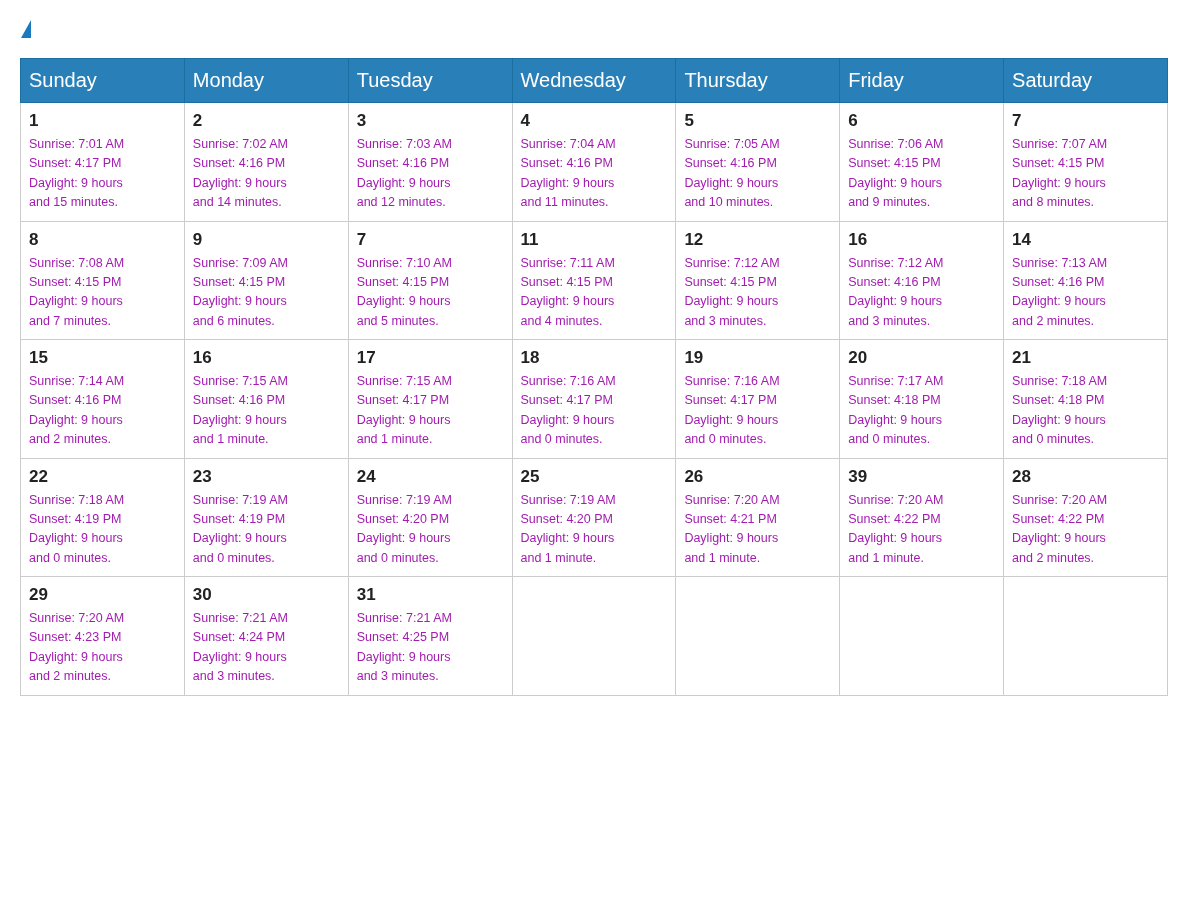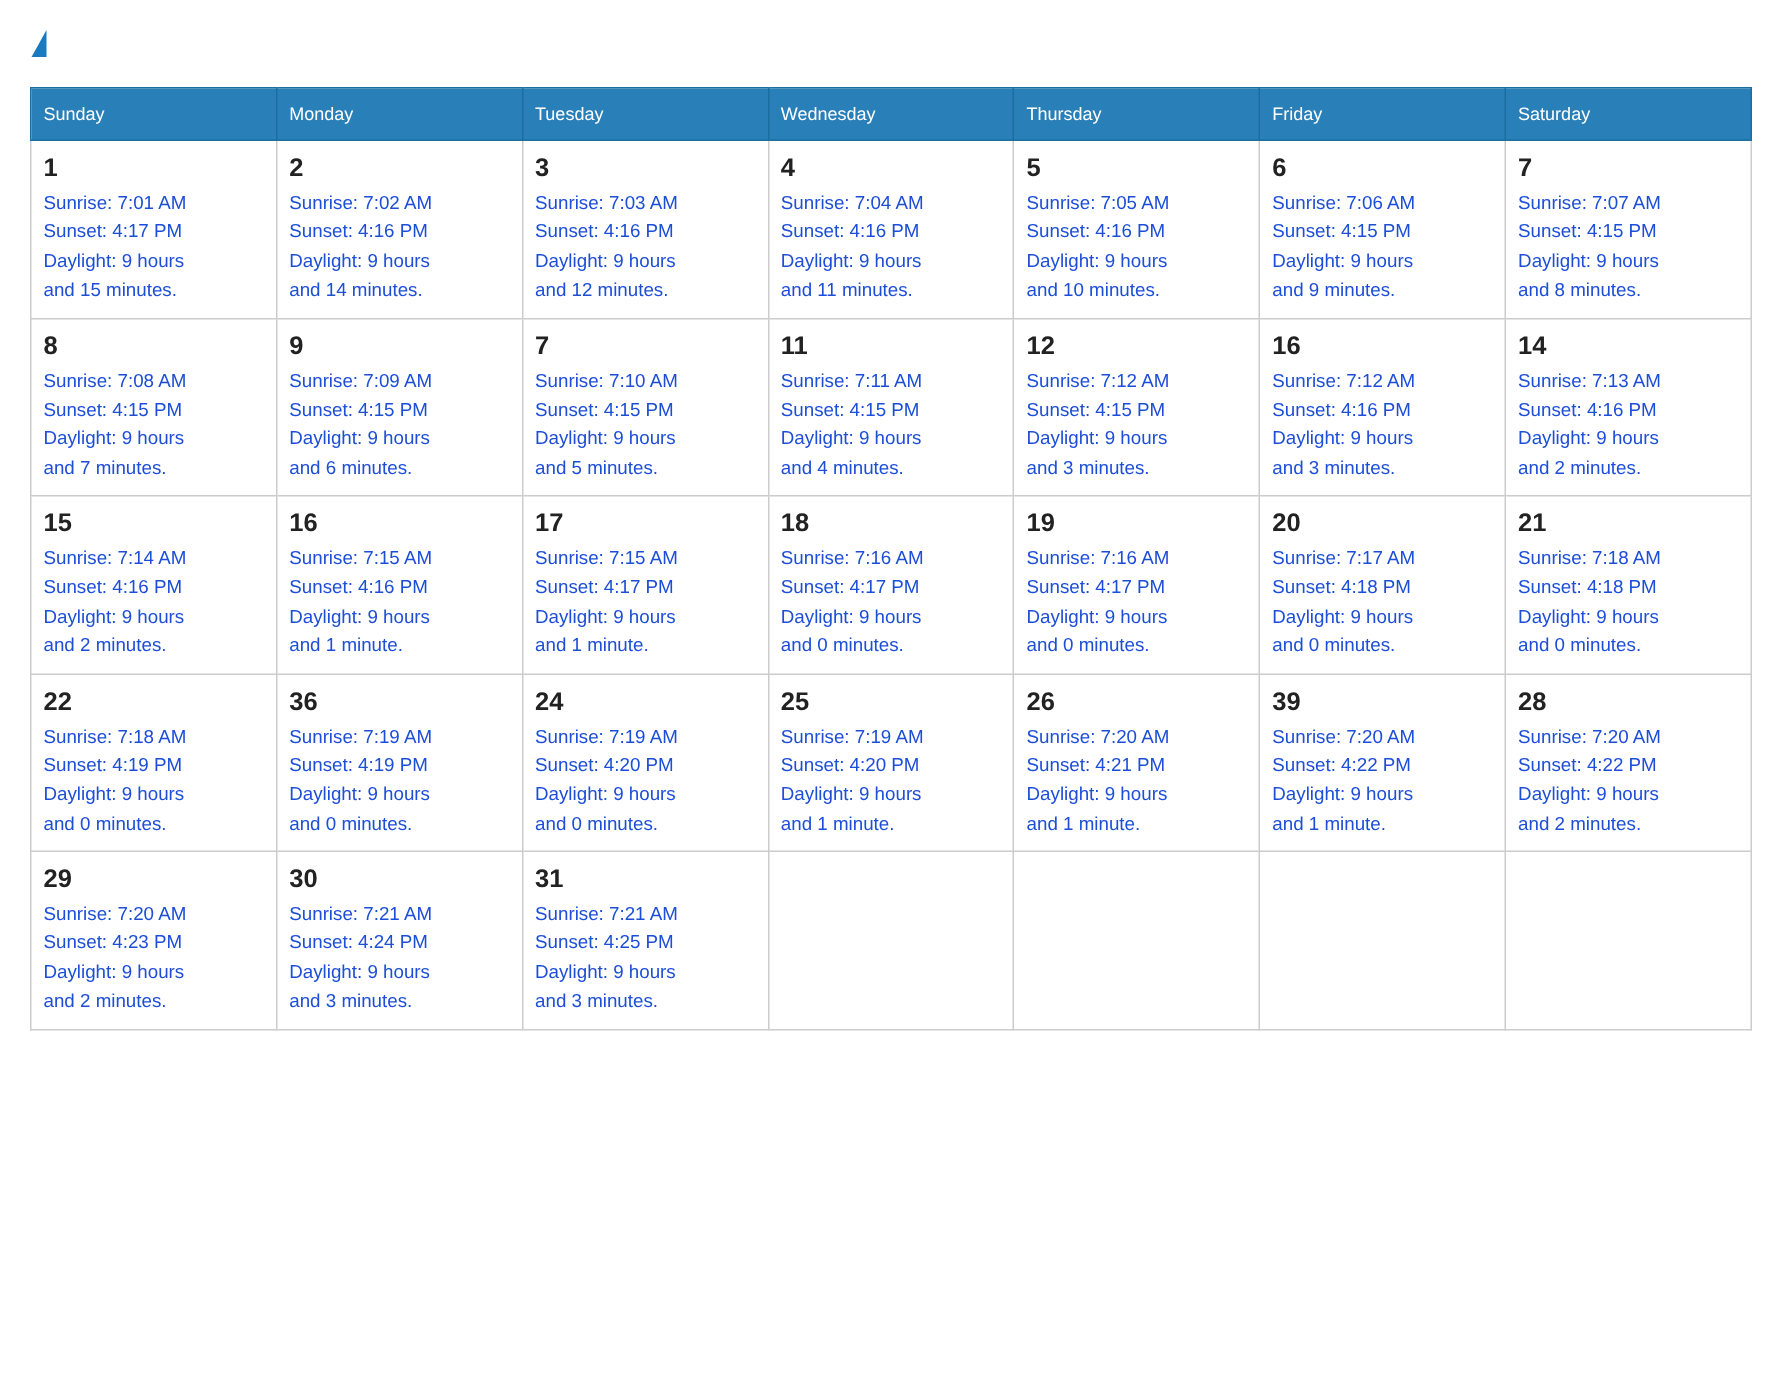--- a/index.html
+++ b/index.html
@@ -51,21 +51,21 @@
     }
     .calendar {
       width: 100%;
       border-collapse: collapse;
       border: 1px solid #aaa;
     }
     .calendar th {
       background-color: #2980b9;
       color: #fff;
       padding: 10px 8px;
-      font-size: 12px;
+      font-size: 20px;
       font-weight: normal;
       text-align: left;
       border: 1px solid #1a6ea0;
     }
     .calendar td {
       vertical-align: top;
       padding: 8px;
       border: 1px solid #ccc;
       width: 14.28%;
       min-height: 110px;
@@ -75,21 +75,21 @@
     }
     .day-number {
       font-size: 17px;
       font-weight: bold;
       color: #222;
       display: block;
       margin-bottom: 4px;
     }
     .day-info {
       font-size: 12.5px;
-      color: #1d4ed8;
+      color: #a21caf;
       line-height: 1.55;
     }
     .empty-cell {
       background: #fff;
     }
     
     .triangle-icon {
       display: inline-block;
       width: 0;
       height: 0;
@@ -218,21 +218,21 @@
           <span class="day-number">21</span>
           <div class="day-info">Sunrise: 7:18 AM<br>Sunset: 4:18 PM<br>Daylight: 9 hours<br>and 0 minutes.</div>
         </td>
       </tr>
       <tr>
         <td>
           <span class="day-number">22</span>
           <div class="day-info">Sunrise: 7:18 AM<br>Sunset: 4:19 PM<br>Daylight: 9 hours<br>and 0 minutes.</div>
         </td>
         <td>
-          <span class="day-number">36</span>
+          <span class="day-number">23</span>
           <div class="day-info">Sunrise: 7:19 AM<br>Sunset: 4:19 PM<br>Daylight: 9 hours<br>and 0 minutes.</div>
         </td>
         <td>
           <span class="day-number">24</span>
           <div class="day-info">Sunrise: 7:19 AM<br>Sunset: 4:20 PM<br>Daylight: 9 hours<br>and 0 minutes.</div>
         </td>
         <td>
           <span class="day-number">25</span>
           <div class="day-info">Sunrise: 7:19 AM<br>Sunset: 4:20 PM<br>Daylight: 9 hours<br>and 1 minute.</div>
         </td>

